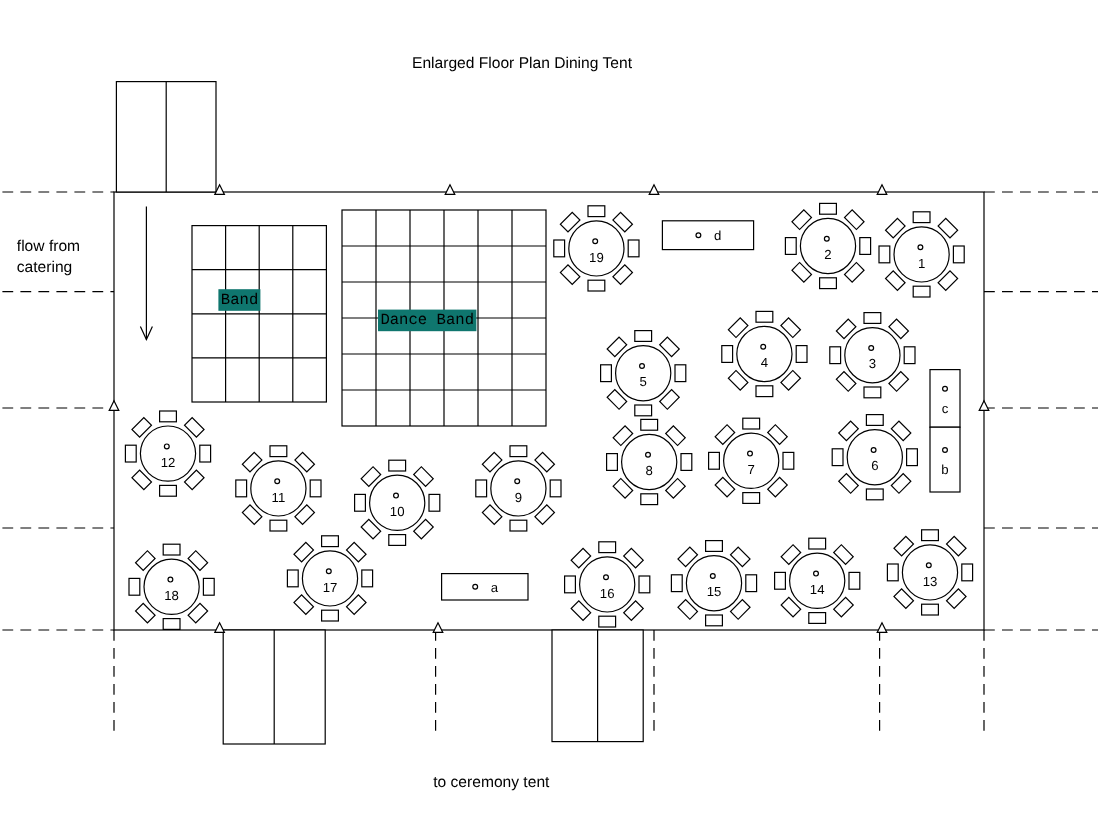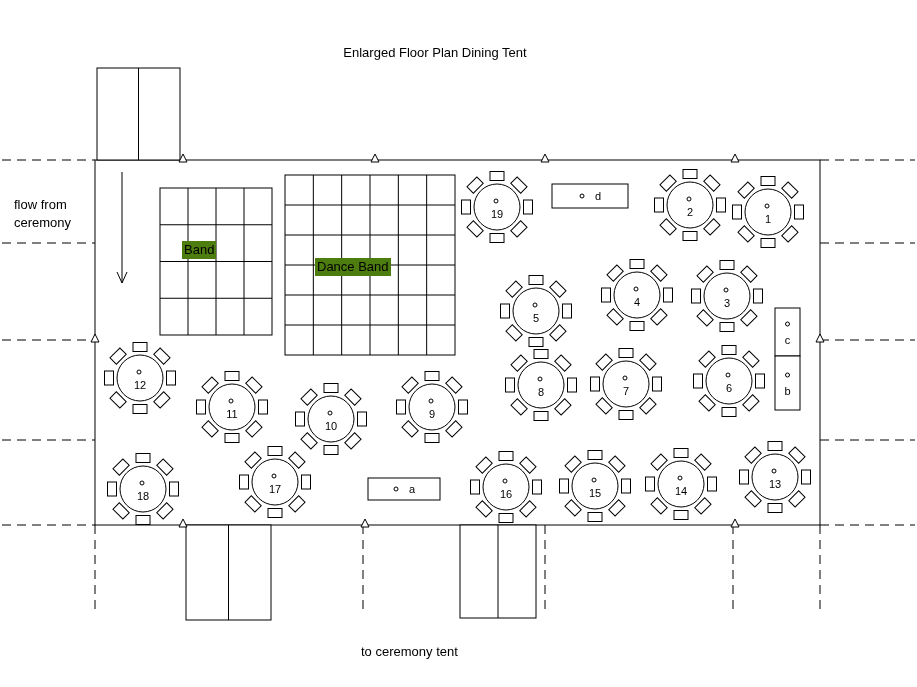--- a/index.html
+++ b/index.html
@@ -1,20 +1,20 @@
 <!DOCTYPE html>
 <html><head>
 <meta charset="utf-8">
 <style>
   html, body { margin: 0; padding: 0; background: #ffffff; }
   body { width: 917px; height: 687px; font-family: "Liberation Sans", sans-serif; }
   #stage { position: relative; width: 917px; height: 687px; background: #ffffff; overflow: hidden; }
   #plan { position: absolute; left: 0; top: 0; }
   .label { position: absolute; color: #000; font-size: 13px; line-height: 1.4; }
-  .label.bg { background: #4d7c0f; padding: 0 2px; }
+  .label.bg { background: #0f766e; padding: 0 2px; font-family: Liberation Mono, monospace; }
   #plan .ln   { stroke: #000; stroke-width: 1; fill: none; }
   #plan .dash { stroke: #000; stroke-width: 1; fill: none; stroke-dasharray: 9 6; }
   #plan .wfill{ stroke: #000; stroke-width: 1; fill: #ffffff; }
   #plan text  { fill: #000; stroke: none; font-size: 11px; font-family: "Liberation Sans", sans-serif; }
 </style>
 </head>
 <body>
 
 <div id="stage">
   <svg id="plan" width="917" height="687" viewBox="0 0 917 687">
@@ -333,20 +333,20 @@
       </g>
       <g>
         <rect x="775" y="356" width="25" height="54" class="wfill"></rect>
         <circle cx="787.5" cy="375" r="2" class="wfill"></circle>
         <text x="787.5" y="395" text-anchor="middle">b</text>
       </g>
     </svg>
 
   <div class="label" style="left:280px; top:44px; width:310px; text-align:center;">Enlarged Floor Plan Dining Tent</div>
 
-  <div class="label" style="left:14px; top:176px;margin-top:20px;"><span>flow from</span><br><span>ceremony</span></div>
+  <div class="label" style="left:14px; top:176px;margin-top:20px;"><span>flow from</span><br><span>catering</span></div>
 
   <div class="label" style="left:322px; top:643px;margin-left:39px;">to ceremony tent</div>
 
   <div class="label bg" style="left:182px; top:241px;">Band</div>
 
   <div class="label bg" style="left:315px; top:258px;">Dance Band</div>
 </div>
 
 </body></html>

